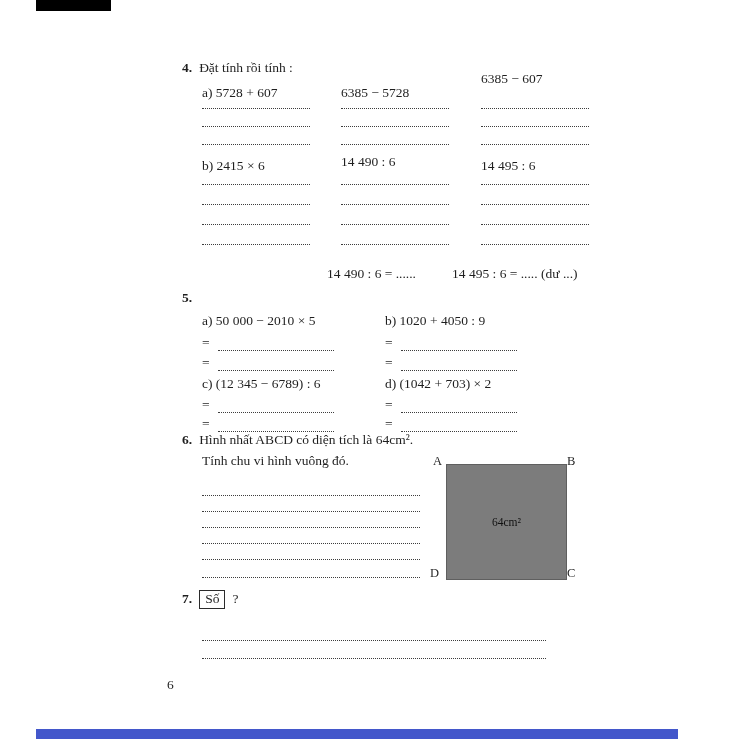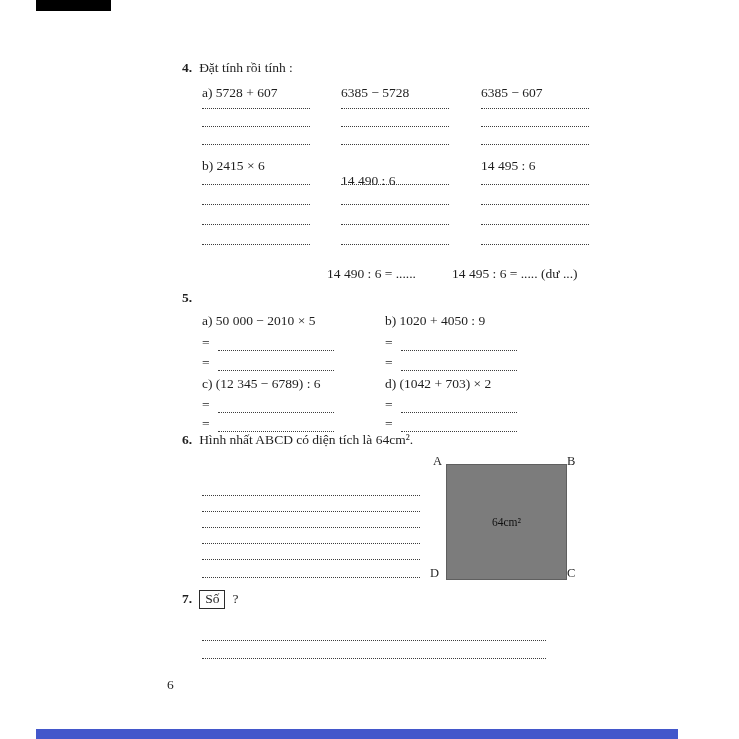--- a/index.html
+++ b/index.html
@@ -29,34 +29,34 @@
   <div class="mark-black"></div>
   <div class="mark-blue" style="background: rgb(67, 87, 203);"></div>
 
   <div class="abs t hdr" style="left:182px;top:60px">
     <span class="num">4.</span>
     <span>Đặt tính rồi tính :</span>
   </div>
 
   <div class="abs t" style="left:202px;top:85px">a) 5728 + 607</div>
   <div class="abs t" style="left:341px;top:85px">6385 − 5728</div>
-  <div class="abs t" style="left:481px;top:85px">6385 − 607</div>
+  <div class="abs t" style="left:481px;top:71px">6385 − 607</div>
 
   <div class="dots" style="left:202px;top:108px;width:108px"></div>
   <div class="dots" style="left:341px;top:108px;width:108px"></div>
   <div class="dots" style="left:481px;top:108px;width:108px"></div>
   <div class="dots" style="left:202px;top:126px;width:108px"></div>
   <div class="dots" style="left:341px;top:126px;width:108px"></div>
   <div class="dots" style="left:481px;top:126px;width:108px"></div>
   <div class="dots" style="left:202px;top:144px;width:108px"></div>
   <div class="dots" style="left:341px;top:144px;width:108px"></div>
   <div class="dots" style="left:481px;top:144px;width:108px"></div>
 
   <div class="abs t" style="left:202px;top:158px">b) 2415 × 6</div>
-  <div class="abs t" style="left:341px;top:173px">14 490 : 6</div>
+  <div class="abs t" style="left:341px;top:154px">14 490 : 6</div>
   <div class="abs t" style="left:481px;top:158px">14 495 : 6</div>
 
   <div class="dots" style="left:202px;top:184px;width:108px"></div>
   <div class="dots" style="left:341px;top:184px;width:108px"></div>
   <div class="dots" style="left:481px;top:184px;width:108px"></div>
   <div class="dots" style="left:202px;top:204px;width:108px"></div>
   <div class="dots" style="left:341px;top:204px;width:108px"></div>
   <div class="dots" style="left:481px;top:204px;width:108px"></div>
   <div class="dots" style="left:202px;top:224px;width:108px"></div>
   <div class="dots" style="left:341px;top:224px;width:108px"></div>
@@ -109,20 +109,21 @@
   </div>
   <div class="eq" style="left:385px;top:417px">
     <span>=</span>
       <span class="eqdots"></span>
   </div>
 
   <div class="abs t hdr" style="left:182px;top:432px">
     <span class="num">6.</span>
     <span>Hình nhất ABCD có diện tích là 64cm².</span>
   </div>
+  <div class="abs t" style="left:202px;top:453px">Tính chu vi hình vuông đó.</div>
 
 
   <div class="dots" style="left:202px;top:495px;width:218px"></div>
   <div class="dots" style="left:202px;top:511px;width:218px"></div>
   <div class="dots" style="left:202px;top:527px;width:218px"></div>
   <div class="dots" style="left:202px;top:543px;width:218px"></div>
   <div class="dots" style="left:202px;top:559px;width:218px"></div>
   <div class="dots" style="left:202px;top:577px;width:218px"></div>
 
   <div class="abs t clabel" style="left:433px;top:454px">A</div>

